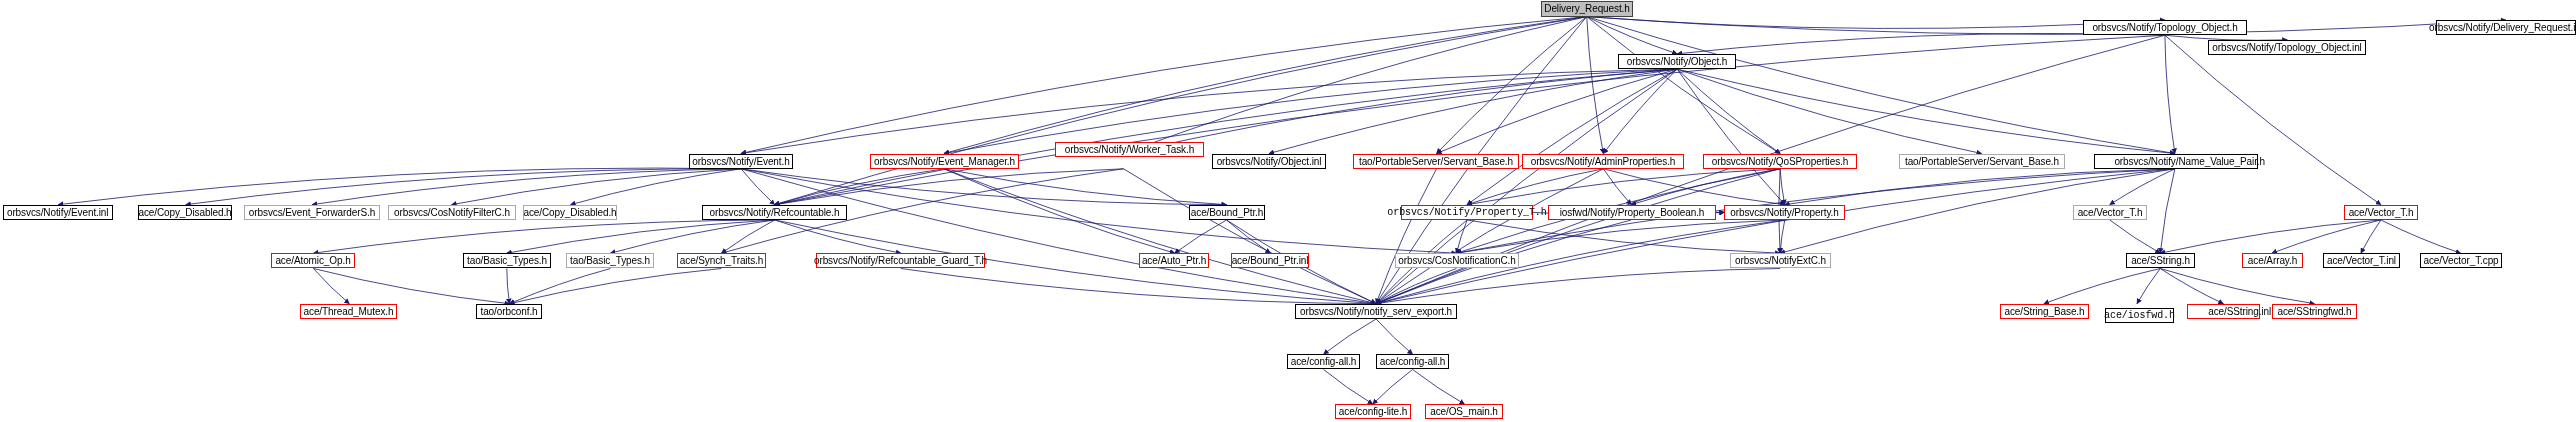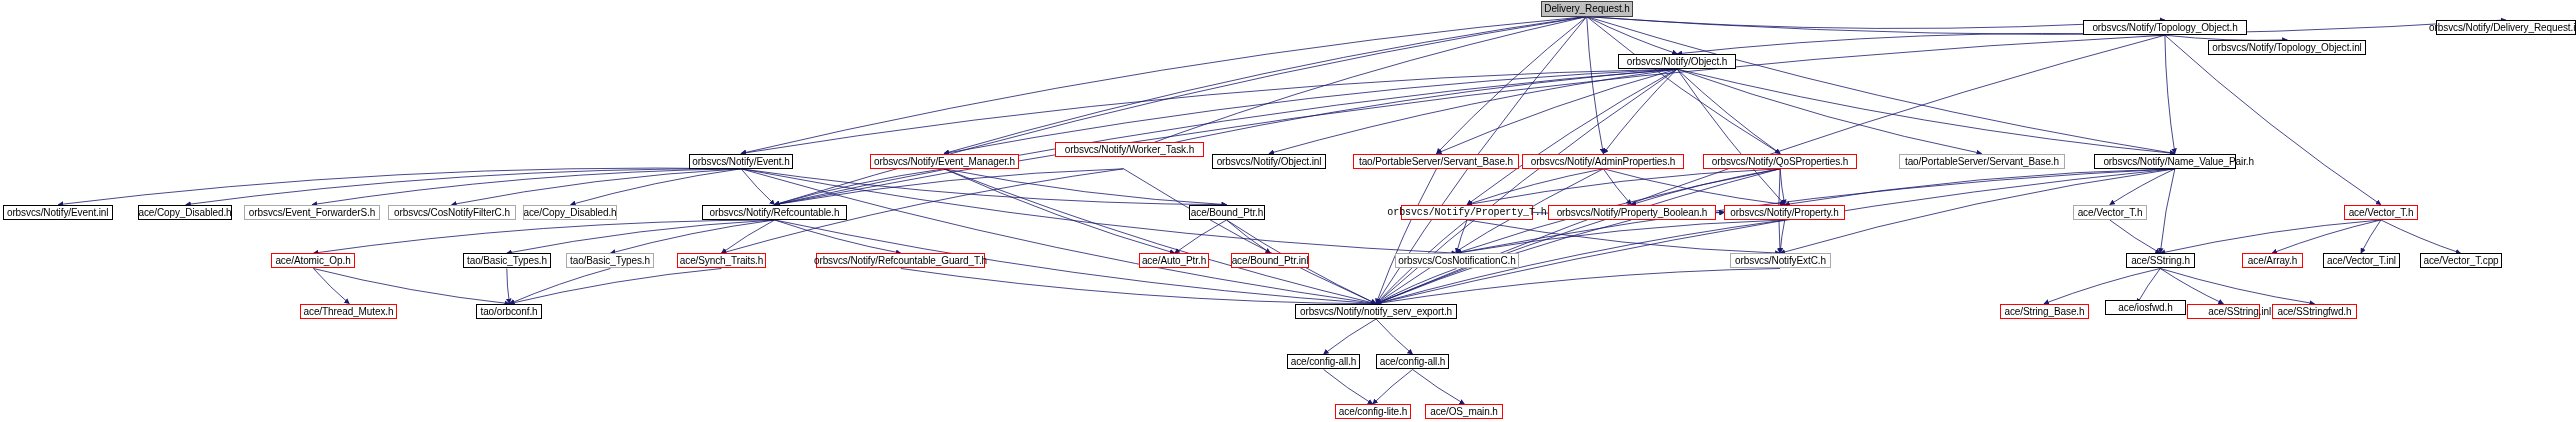--- a/index.html
+++ b/index.html
@@ -156,51 +156,51 @@
     <div class="node" style="left: 2208px; top: 40px; width: 158px;">orbsvcs/Notify/Topology_Object.inl</div>
     <div class="node" style="left: 1618px; top: 54px; width: 118px;">orbsvcs/Notify/Object.h</div>
     <div class="node" style="left: 689px; top: 154px; width: 104px;">orbsvcs/Notify/Event.h</div>
     <div class="node red" style="left: 870px; top: 154px; width: 149px;">orbsvcs/Notify/Event_Manager.h</div>
     <div class="node red" style="left: 1055px; top: 142px; width: 149px;">orbsvcs/Notify/Worker_Task.h</div>
     <div class="node" style="left: 1212px; top: 154px; width: 114px;">orbsvcs/Notify/Object.inl</div>
     <div class="node red" style="left: 1353px; top: 154px; width: 166px;">tao/PortableServer/Servant_Base.h</div>
     <div class="node red" style="left: 1522px; top: 154px; width: 162px;">orbsvcs/Notify/AdminProperties.h</div>
     <div class="node red" style="left: 1703px; top: 154px; width: 154px;">orbsvcs/Notify/QoSProperties.h</div>
     <div class="node gray" style="left: 1899px; top: 154px; width: 166px;">tao/PortableServer/Servant_Base.h</div>
-    <div class="node" style="left: 2094px; top: 154px; width: 142px; padding-left: 32px;">orbsvcs/Notify/Name_Value_Pair.h</div>
+    <div class="node" style="left: 2094px; top: 154px; width: 164px; padding-left: 32px;">orbsvcs/Notify/Name_Value_Pair.h</div>
     <div class="node" style="left: 2.7px; top: 205px; width: 110px;">orbsvcs/Notify/Event.inl</div>
     <div class="node" style="left: 138px; top: 205px; width: 94px;">ace/Copy_Disabled.h</div>
     <div class="node gray" style="left: 244px; top: 205px; width: 136px;">orbsvcs/Event_ForwarderS.h</div>
     <div class="node gray" style="left: 388px; top: 205px; width: 128px;">orbsvcs/CosNotifyFilterC.h</div>
     <div class="node gray" style="left: 523px; top: 205px; width: 94px;">ace/Copy_Disabled.h</div>
     <div class="node" style="left: 702px; top: 205px; width: 145px;">orbsvcs/Notify/Refcountable.h</div>
     <div class="node" style="left: 1189px; top: 205px; width: 76px;">ace/Bound_Ptr.h</div>
     <div class="node red" style="left: 1401px; top: 205px; width: 132px; font-family: Liberation Mono, monospace;">orbsvcs/Notify/Property_T.h</div>
-    <div class="node red" style="left: 1548px; top: 205px; width: 168px;">orbsvcs/Notify/Property_Boolean.h</div>
+    <div class="node red" style="left: 1548px; top: 205px; width: 168px;">iosfwd/Notify/Property_Boolean.h</div>
     <div class="node red" style="left: 1724px; top: 205px; width: 121px;">orbsvcs/Notify/Property.h</div>
     <div class="node gray" style="left: 2073px; top: 205px; width: 74px;">ace/Vector_T.h</div>
     <div class="node red" style="left: 2344px; top: 205px; width: 74px;">ace/Vector_T.h</div>
     <div class="node red" style="left: 271px; top: 253px; width: 84px;">ace/Atomic_Op.h</div>
     <div class="node" style="left: 463px; top: 253px; width: 88px;">tao/Basic_Types.h</div>
     <div class="node gray" style="left: 566px; top: 253px; width: 88px;">tao/Basic_Types.h</div>
     <div class="node red" style="left: 677px; top: 253px; width: 89px;">ace/Synch_Traits.h</div>
     <div class="node red" style="left: 816px; top: 253px; width: 169px;">orbsvcs/Notify/Refcountable_Guard_T.h</div>
     <div class="node red" style="left: 1139px; top: 253px; width: 70px;">ace/Auto_Ptr.h</div>
     <div class="node red" style="left: 1231px; top: 253px; width: 78px;">ace/Bound_Ptr.inl</div>
     <div class="node gray" style="left: 1395px; top: 253px; width: 124px;">orbsvcs/CosNotificationC.h</div>
     <div class="node gray" style="left: 1730px; top: 253px; width: 101px;">orbsvcs/NotifyExtC.h</div>
     <div class="node" style="left: 2126px; top: 253px; width: 69px;">ace/SString.h</div>
     <div class="node red" style="left: 2242px; top: 253px; width: 61px;">ace/Array.h</div>
     <div class="node" style="left: 2323px; top: 253px; width: 77px;">ace/Vector_T.inl</div>
     <div class="node" style="left: 2420px; top: 253px; width: 82px;">ace/Vector_T.cpp</div>
     <div class="node red" style="left: 300px; top: 304px; width: 97px; text-align: center;">ace/Thread_Mutex.h</div>
     <div class="node" style="left: 476px; top: 304px; width: 66px;">tao/orbconf.h</div>
     <div class="node" style="left: 1295px; top: 304px; width: 162px;">orbsvcs/Notify/notify_serv_export.h</div>
     <div class="node red" style="left: 2000px; top: 304px; width: 89px;">ace/String_Base.h</div>
-    <div class="node" style="left: 2105px; top: 300px; width: 81px;">ace/iosfwd.h</div>
+    <div class="node" style="left: 2105px; top: 308px; width: 69px; font-family: Liberation Mono, monospace;">ace/iosfwd.h</div>
     <div class="node red" style="left: 2187px; top: 304px; width: 73px; padding-left: 37px;">ace/SString.inl</div>
     <div class="node red" style="left: 2272px; top: 304px; width: 85px;">ace/SStringfwd.h</div>
     <div class="node" style="left: 1287px; top: 354px; width: 73px;">ace/config-all.h</div>
     <div class="node" style="left: 1376px; top: 354px; width: 73px;">ace/config-all.h</div>
     <div class="node red" style="left: 1335px; top: 404px; width: 76px;">ace/config-lite.h</div>
     <div class="node red" style="left: 1425px; top: 404px; width: 78px;">ace/OS_main.h</div>
   </div>
 
 
 </body></html>

